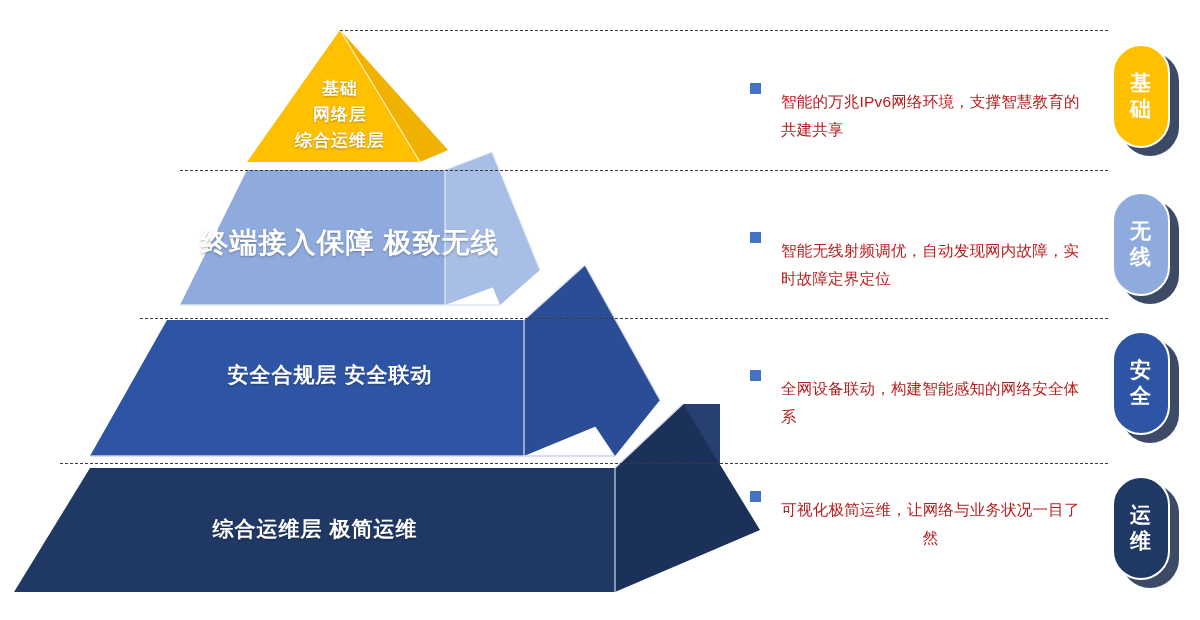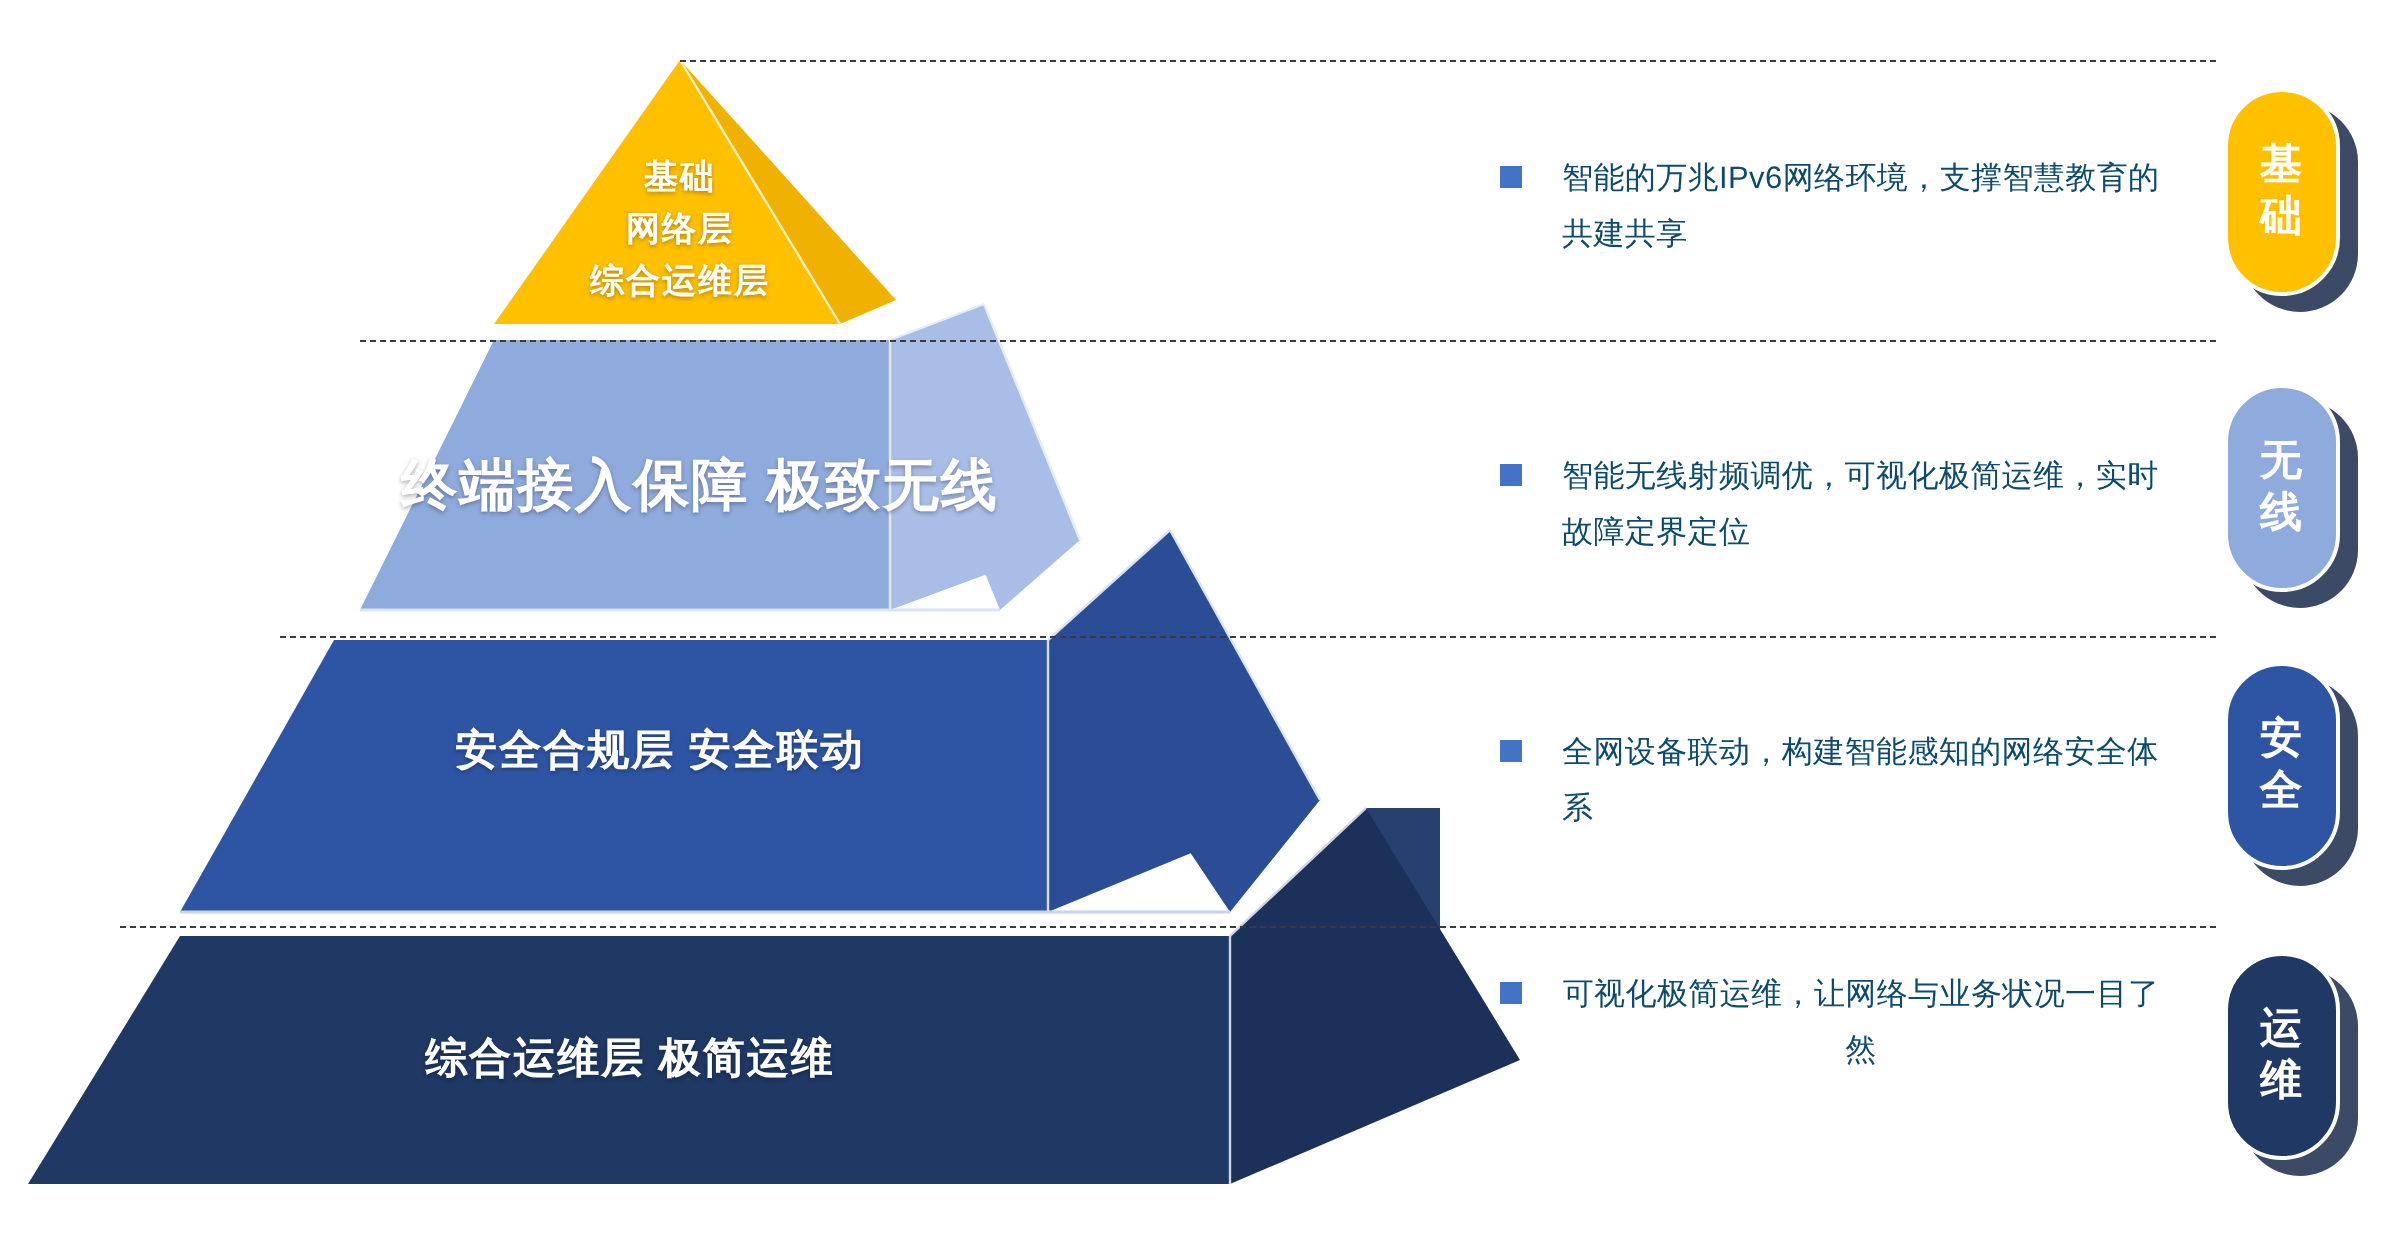--- a/index.html
+++ b/index.html
@@ -78,22 +78,23 @@
     width: 11px;
     height: 11px;
     background: #4472c4;
     flex: 0 0 auto;
     margin-top: 7px;
     margin-right: 20px;
   }
   .desc-text {
     font-size: 15.5px;
     line-height: 28px;
-    color: #0c4a6e;
+    color: #b91c1c;
     letter-spacing: 0.2px;
+    margin-top: 12px;
   }
 
   
   .badge-wrap {
     position: absolute;
     width: 70px;
     height: 112px;
   }
   .badge-shadow {
     position: absolute;
@@ -186,21 +187,21 @@
   <div class="dash-line" style="left:140px; top:318px; width:968px;"></div>
   <div class="dash-line" style="left:60px; top:463px; width:1048px;"></div>
 
   <div class="desc-row" style="left:750px; top:76px;">
     <span class="bullet"></span>
     <span class="desc-text">智能的万兆IPv6网络环境，支撑智慧教育的共建共享</span>
   </div>
 
   <div class="desc-row" style="left:750px; top:225px;">
     <span class="bullet"></span>
-    <span class="desc-text">智能无线射频调优，可视化极简运维，实时故障定界定位</span>
+    <span class="desc-text">智能无线射频调优，自动发现网内故障，实时故障定界定位</span>
   </div>
 
   <div class="desc-row" style="left:750px; top:363px;">
     <span class="bullet"></span>
     <span class="desc-text">全网设备联动，构建智能感知的网络安全体系</span>
   </div>
 
   <div class="desc-row" style="left:750px; top:484px;text-align:center;">
     <span class="bullet"></span>
     <span class="desc-text">可视化极简运维，让网络与业务状况一目了然</span>

